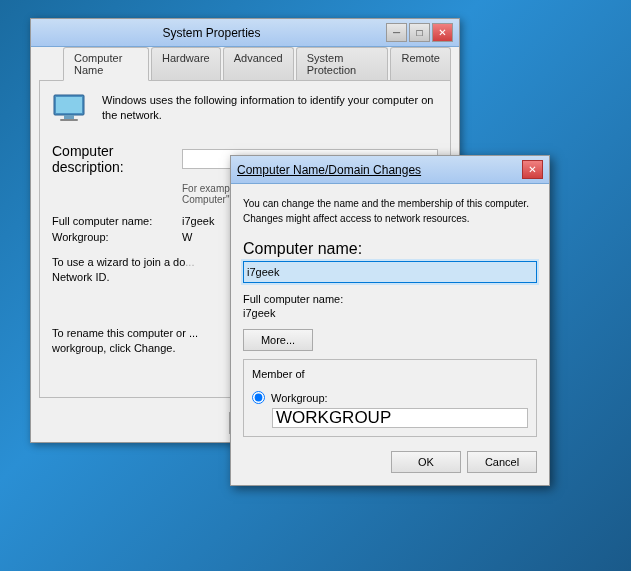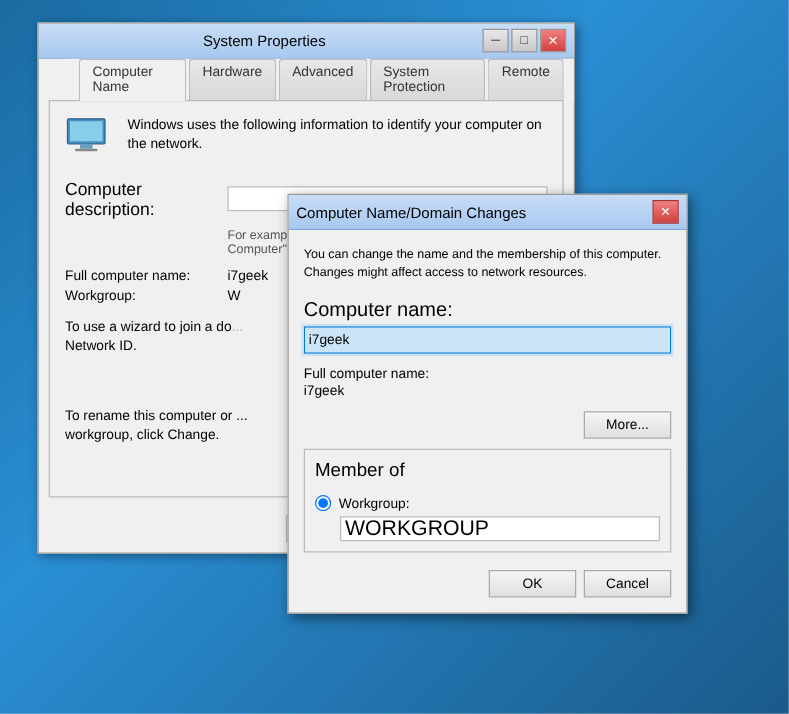--- a/index.html
+++ b/index.html
@@ -227,20 +227,21 @@
       display: flex;
       align-items: center;
       justify-content: space-between;
       padding: 0 6px;
       border-bottom: 1px solid #7aa8d8;
     }
 
     .dialog-title {
       font-size: 12px;
       color: #000;
+      text-decoration: underline;
     }
 
     .dialog-close-btn {
       width: 21px;
       height: 19px;
       background: linear-gradient(to bottom, #f08080, #d04040);
       border: 1px solid #aa3030;
       cursor: pointer;
       display: flex;
       align-items: center;
@@ -292,32 +293,31 @@
       margin-bottom: 2px;
     }
 
     .full-name-section .value {
       font-size: 11px;
       color: #000;
     }
 
     .more-btn-row {
       display: flex;
-      justify-content: flex-end;
       margin-bottom: 8px;
     }
 
     .member-of-group {
       border: 1px solid #bbb;
       padding: 8px;
       margin-bottom: 10px;
     }
 
     .member-of-legend {
-      font-size: 15px;
+      font-size: 11px;
       color: #000;
       margin-bottom: 6px;
     }
 
     .radio-row {
       display: flex;
       align-items: center;
       margin-bottom: 4px;
     }
 

